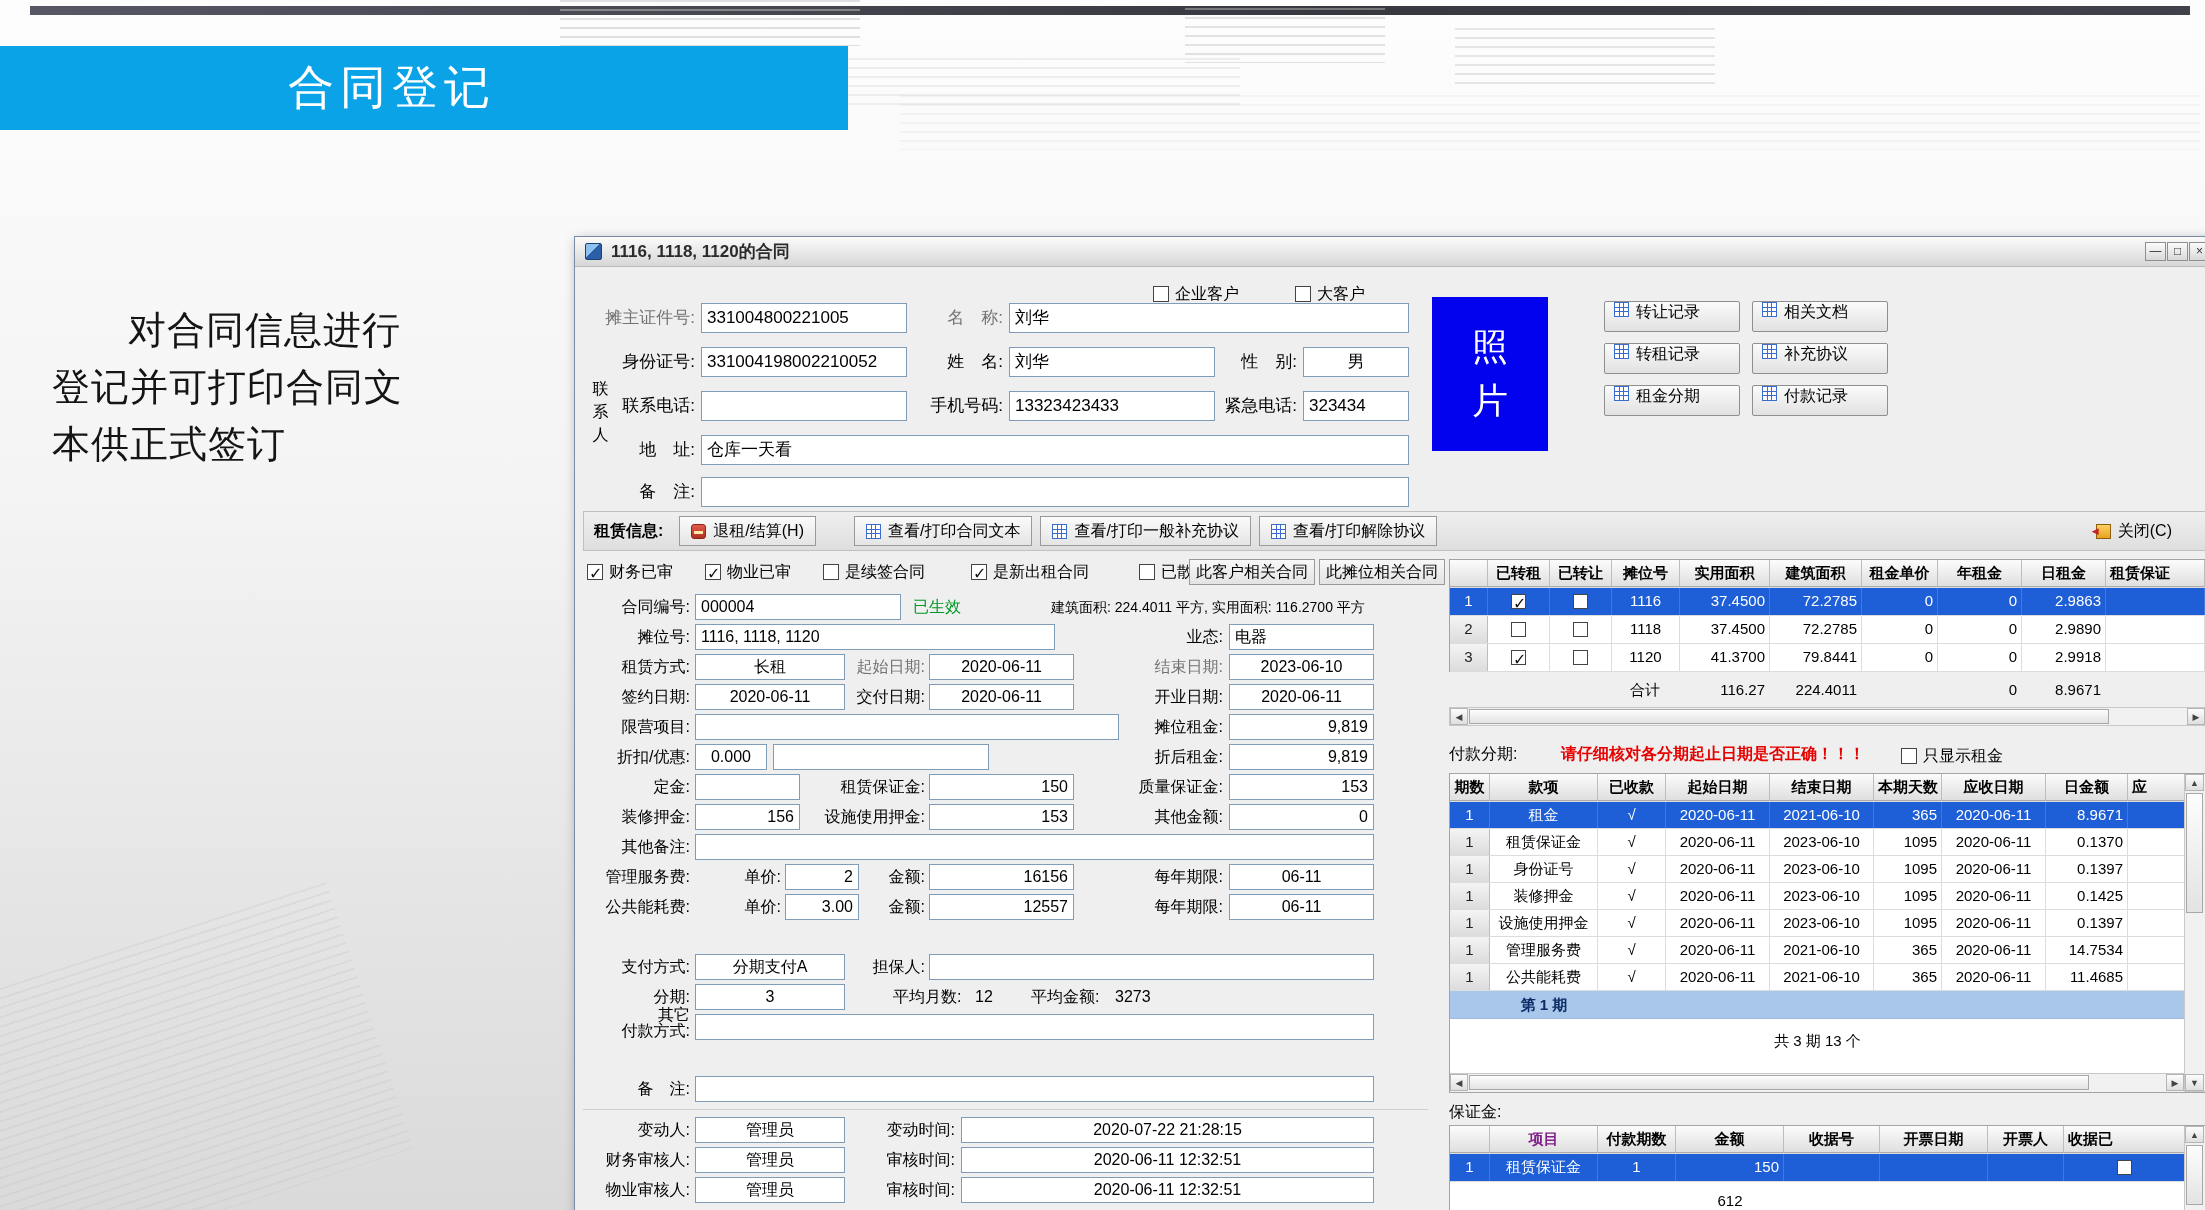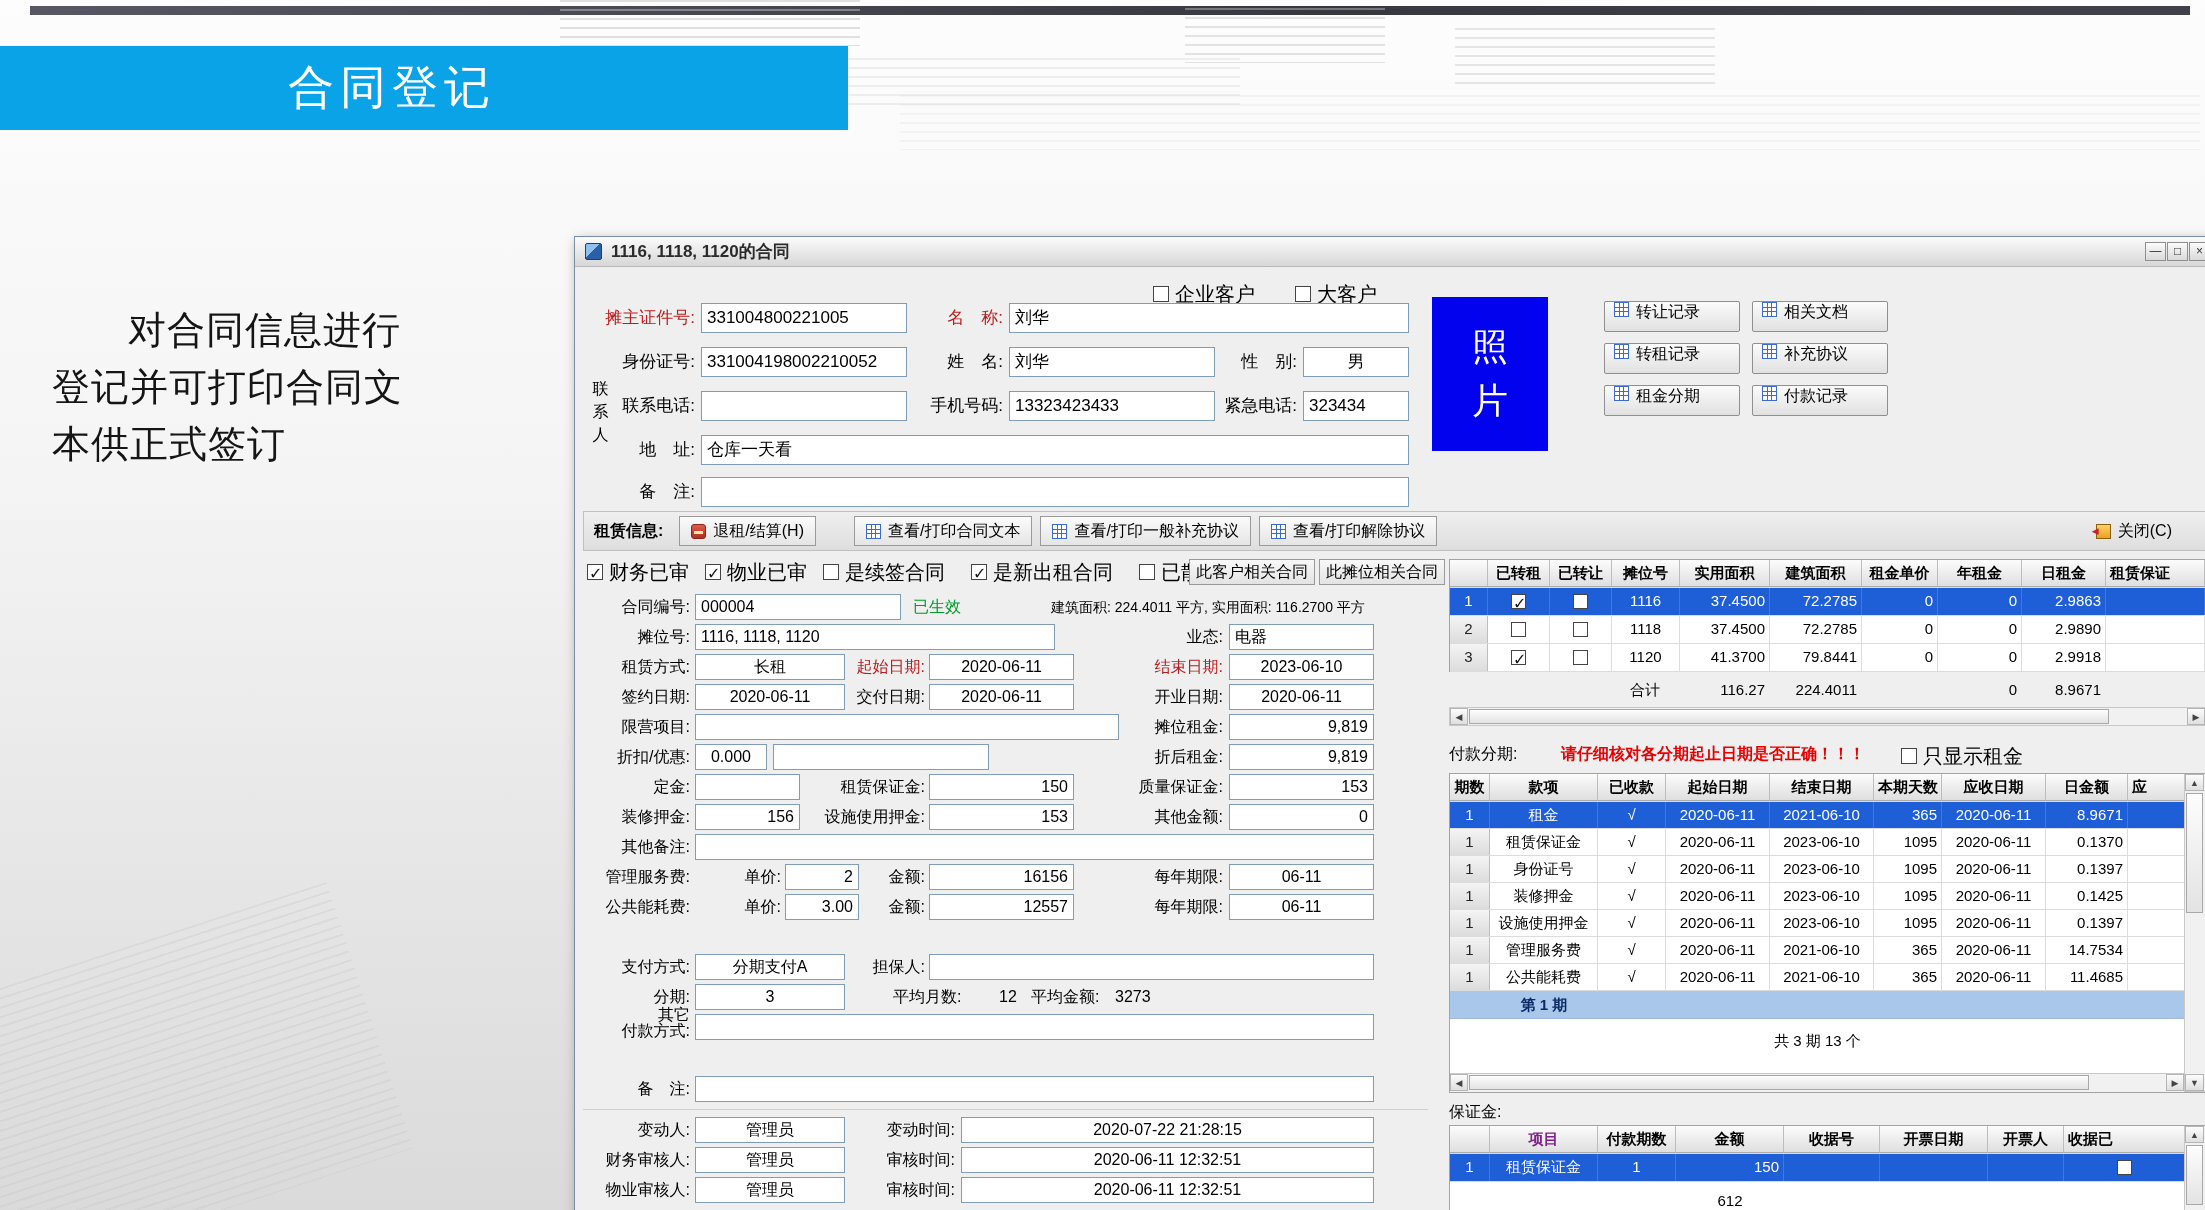--- a/index.html
+++ b/index.html
@@ -46,30 +46,30 @@
   
   .toolbar{position:absolute;left:8px;top:274px;width:1629px;height:40px;display:flex;align-items:center;
        background:linear-gradient(#EFEFEF,#DEDEDE);border:1px solid #C0C0C0;padding:0 10px}
   .tblabel{font-size:16px;font-weight:bold;margin-right:16px;white-space:nowrap}
   .tbbtn{display:inline-flex;align-items:center;gap:7px;height:30px;padding:0 11px;font-size:16px;white-space:nowrap;
        background:linear-gradient(#FBFBFB,#E5E5E5);border:1px solid #9A9A9A;cursor:default}
   
   .cbx{display:inline-block;flex:none;width:16px;height:16px;background:#fff;border:1px solid #444;position:relative;vertical-align:-3px}
   .cbx.on::after{content:"✓";position:absolute;left:1px;top:-4px;font-size:16px;font-weight:bold;color:#111}
   .cbx.sm{width:15px;height:15px}
-  .flag{position:absolute;top:0;display:flex;align-items:center;gap:6px;font-size:20px;line-height:26px;white-space:nowrap}
+  .flag{position:absolute;top:0;display:flex;align-items:center;gap:6px;font-size:16px;line-height:26px;white-space:nowrap}
   .relbtn{position:absolute;top:0;height:26px;font-size:16px;line-height:24px;text-align:center;
        background:linear-gradient(#F8F8F8,#E3E3E3);border:1px solid #999}
   
   .frow{position:absolute;left:8px;width:866px;height:28px}
   .flb{position:absolute;top:0;text-align:right;font-size:16px;line-height:26px;white-space:nowrap}
   .inp{position:absolute;top:0;height:26px;background:#fff;border:1px solid #7F9DB9;font-size:16px;
        line-height:24px;padding:0 5px;overflow:hidden;white-space:nowrap}
   .num{text-align:right}.ctr{text-align:center}
-  .bluel{color:#b91c1c}.greenl{color:#009926}.olive{color:#7A7A00}
+  .bluel{color:#737373}.greenl{color:#009926}.olive{color:#7A7A00}
   .yellowbg{background:#FFFF33}
   .lpdivider{position:absolute;left:8px;top:872px;width:845px;height:1px;background:#CFCFCF}
   
   .rpanel{position:absolute;left:866px;top:318px;width:775px;height:760px}
   .grid{position:absolute;background:#fff;border:1px solid #A3A3A3}
   .trow{display:flex;height:28px;border-bottom:1px solid #DCDCDC}
   .h27{height:27px}
   .tc{flex:none;height:100%;border-right:1px solid #DCDCDC;font-size:15px;line-height:26px;padding:0 4px;
        overflow:hidden;white-space:nowrap}
   .th{background:linear-gradient(#FCFCFC,#DFDFDF);font-weight:bold;text-align:center;
@@ -318,21 +318,21 @@
   <div class="frow" style="top:717px">
     <span class="flb" style="left:0;width:107px">支付方式:</span>
     <div class="inp ctr" style="left:112px;width:150px">分期支付A</div>
     <span class="flb" style="left:286px;width:56px">担保人:</span>
     <div class="inp" style="left:346px;width:445px"></div>
   </div>
   <div class="frow" style="top:747px">
     <span class="flb" style="left:0;width:107px">分期:</span>
     <div class="inp ctr" style="left:112px;width:150px">3</div>
     <span class="flb" style="left:310px;width:80px;text-align:left">平均月数:</span>
-    <span class="flb" style="left:405px;width:40px;text-align:center">12</span>
+    <span class="flb" style="left:392px;width:40px;text-align:left">12</span>
     <span class="flb" style="left:448px;width:80px;text-align:left">平均金额:</span>
     <span class="flb" style="left:532px;width:60px;text-align:left">3273</span>
   </div>
   <div class="frow" style="top:777px">
     <span class="flb" style="left:0;width:107px;top:-7px;line-height:16px">其它</span>
     <span class="flb" style="left:0;width:107px;top:9px;line-height:16px">付款方式:</span>
     <div class="inp" style="left:112px;width:679px"></div>
   </div>
   <div class="frow" style="top:839px">
     <span class="flb" style="left:0;width:107px">备　注:</span>

